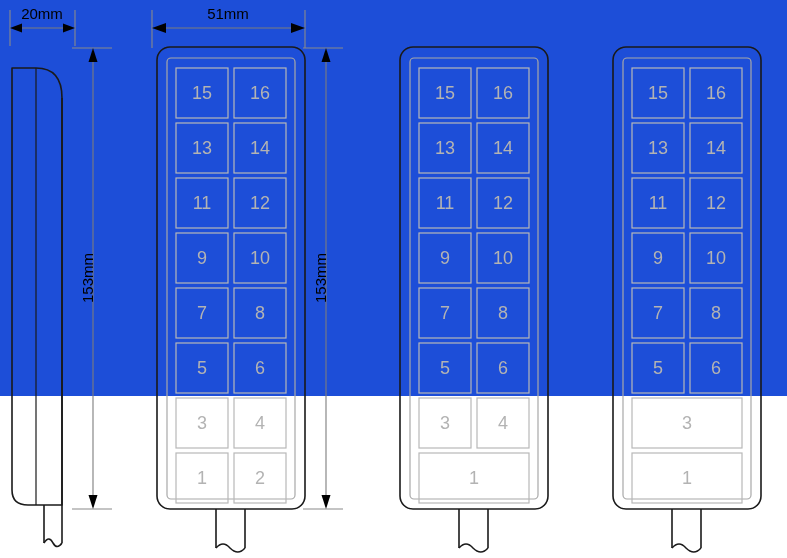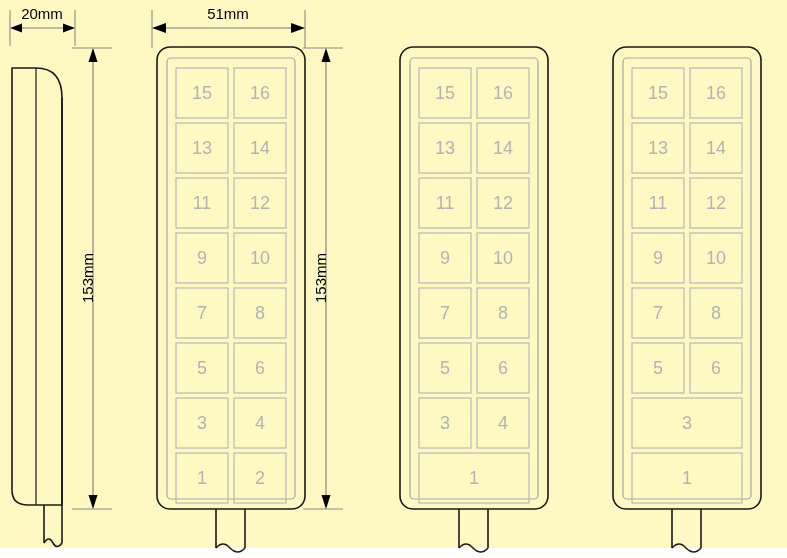--- a/index.html
+++ b/index.html
@@ -11,22 +11,22 @@
   body {
     width: 787px;
     height: 558px;
     font-family: "Liberation Sans", sans-serif;
     overflow: hidden;
     position: relative;
   }
   #stage {
     position: relative;
     width: 787px;
-    height: 548px;
-    background: #fef9c3;
+    height: 396px;
+    background: #1d4ed8;
   }
   #stage svg {
     position: absolute;
     top: 0;
     left: 0;
     display: block;
   }
   .dim-text {
     font-family: "Liberation Sans", sans-serif;
     font-size: 15px;

